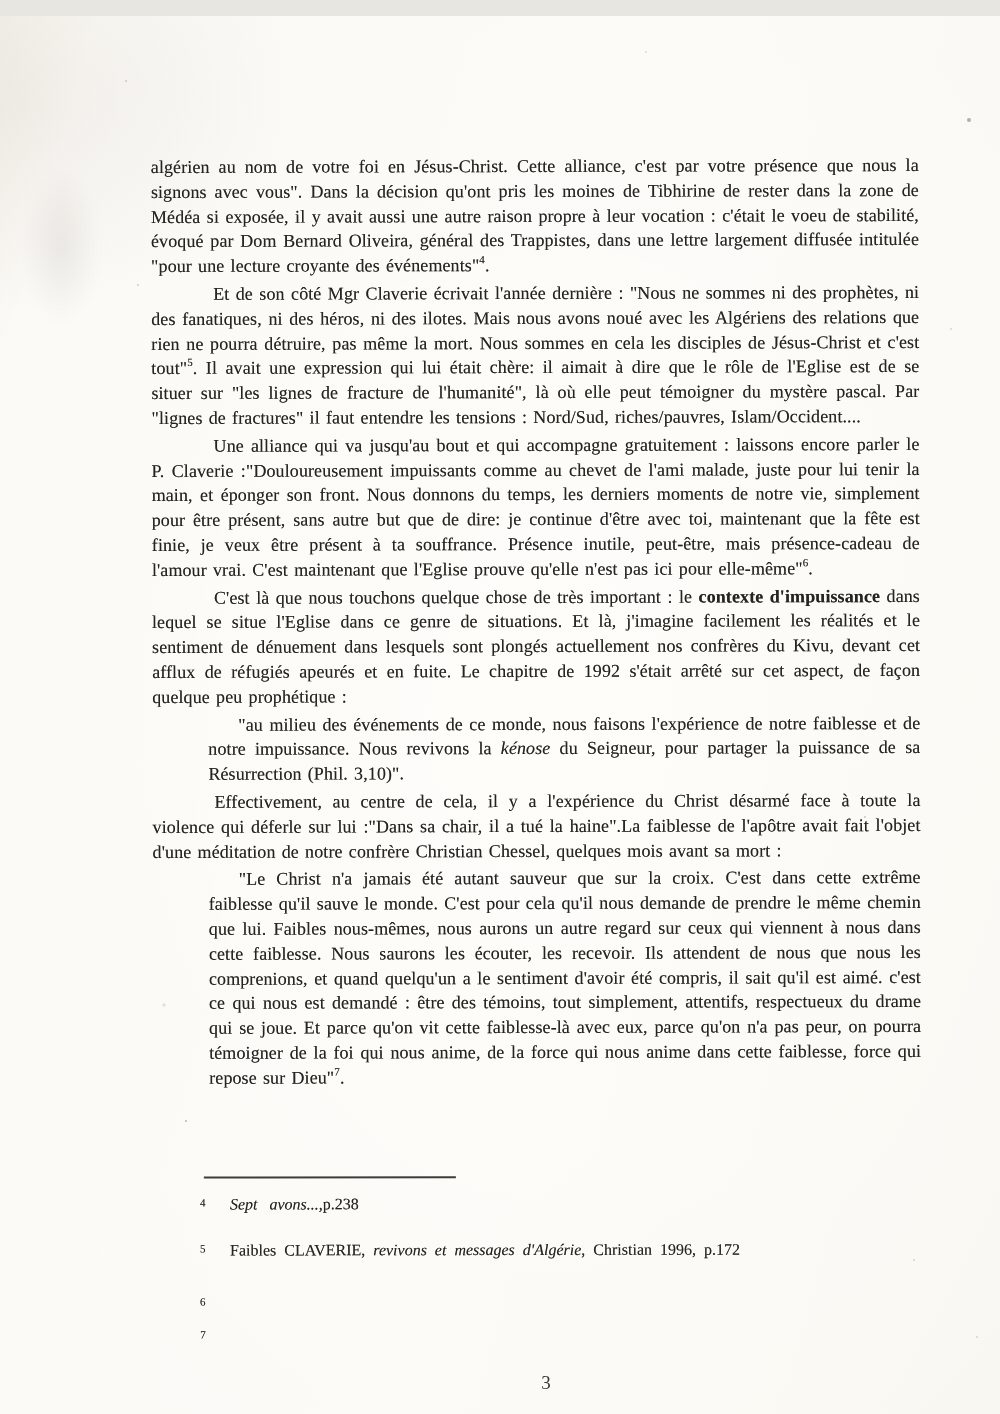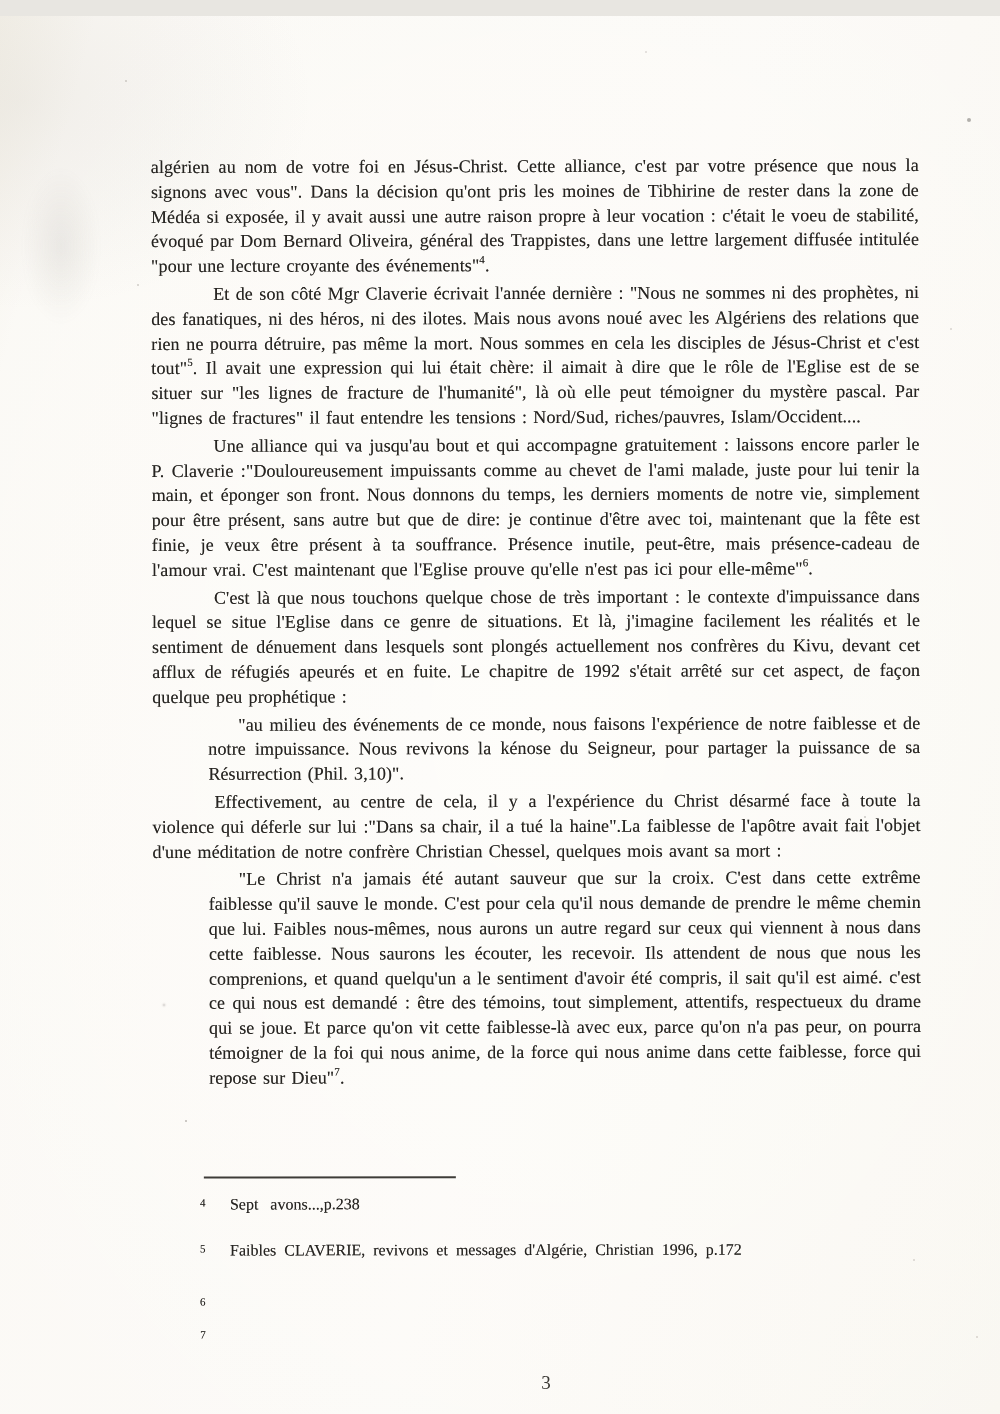--- a/index.html
+++ b/index.html
@@ -52,22 +52,22 @@
     line-height:24.8px;
     word-spacing:1.6px;
     letter-spacing:0.1px;
     text-shadow:0 0 0.4px rgba(38,36,33,0.55);
   }
   .content p.indent{text-indent:62px;}
   .content p.quote{
     margin-left:56px;
     text-indent:30px;
   }
-  .b{font-weight:normal;}
-  .i{}
+  .b{font-weight:bold;}
+  .i{font-style:italic;}
   sup.fn-ref{
     font-size:11px;line-height:0;
     position:relative;top:-1px;vertical-align:super;
   }
   .footnotes{
     position:absolute;left:152px;top:1160px;width:768px;
     transform:rotate(-0.1deg);
   }
   .rule{
     margin-left:52px;width:252px;height:0;

